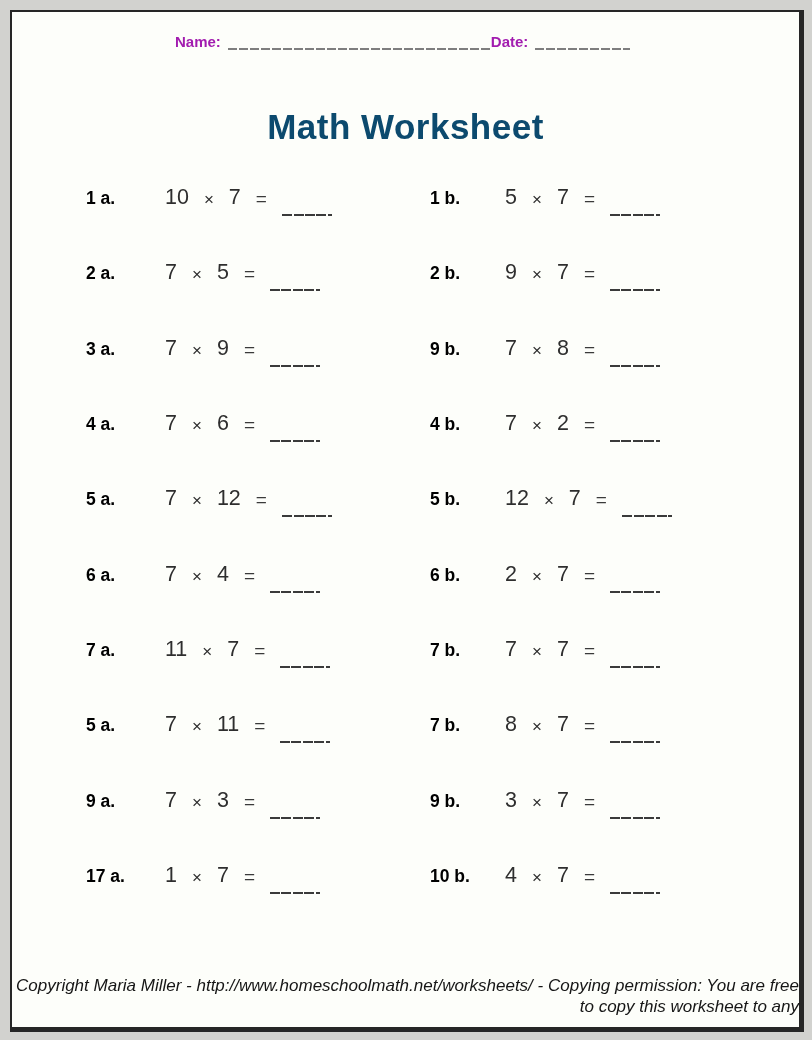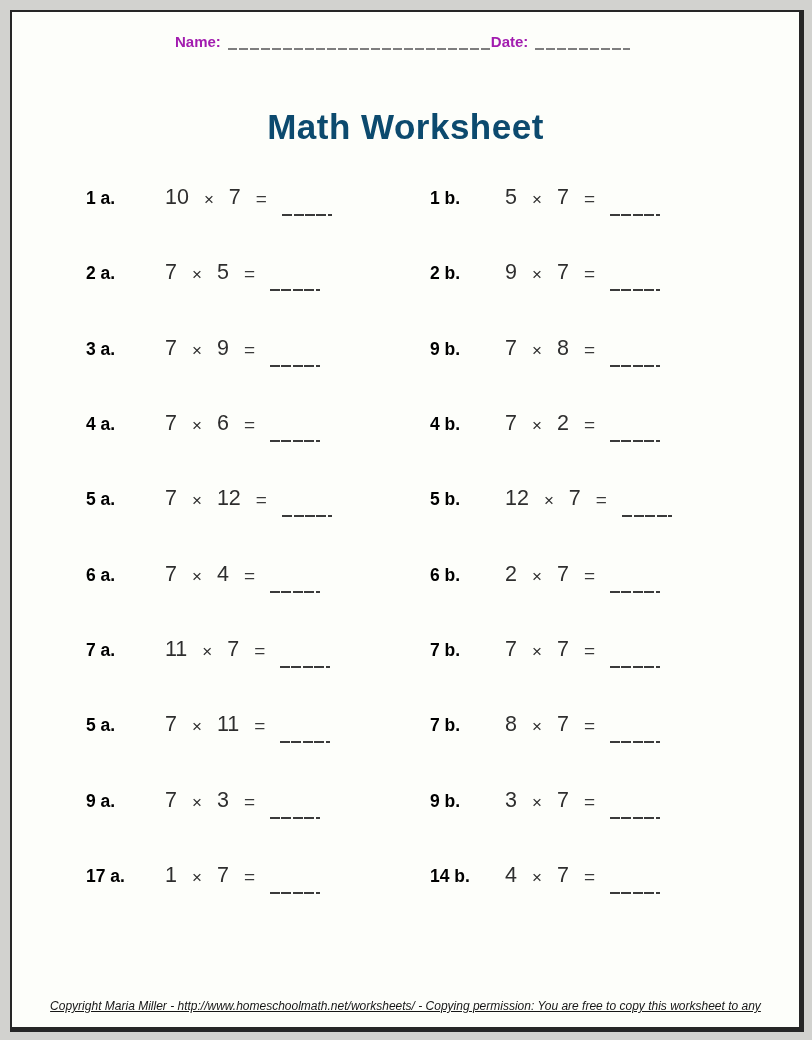--- a/index.html
+++ b/index.html
@@ -75,26 +75,25 @@
     width:50px;
     height:16px;
     align-self:flex-end;
     margin-bottom:-6px;
     background:repeating-linear-gradient(to right,#3a3a3a 0 10px,transparent 10px 11.5px) left bottom / 100% 2px no-repeat;
   }
   
   .footer {
     position:absolute;
     bottom:10px; left:0; width:100%;
-    text-align:center;
+    text-align:right;
     font-style:italic;
-    font-size:12px;
+    font-size:17px;
     line-height:21px;
     color:#161616;
-    text-decoration:underline;
   }
 </style>
 </head>
 <body>
 
 <div class="page">
 
   <div class="header">
     <span>Name:</span>
     <span class="write-line name-line"></span>
@@ -318,21 +317,21 @@
         <span class="pnum">17 a.</span>
         <span class="expr">
           <span class="num">1</span>
           <span class="times">×</span>
           <span class="num">7</span>
           <span class="eq">=</span>
           <span class="blank"></span>
         </span>
       </div>
       <div class="cell cell-b">
-        <span class="pnum">14 b.</span>
+        <span class="pnum">10 b.</span>
         <span class="expr">
           <span class="num">4</span>
           <span class="times">×</span>
           <span class="num">7</span>
           <span class="eq">=</span>
           <span class="blank"></span>
         </span>
       </div>
     </div>
 

